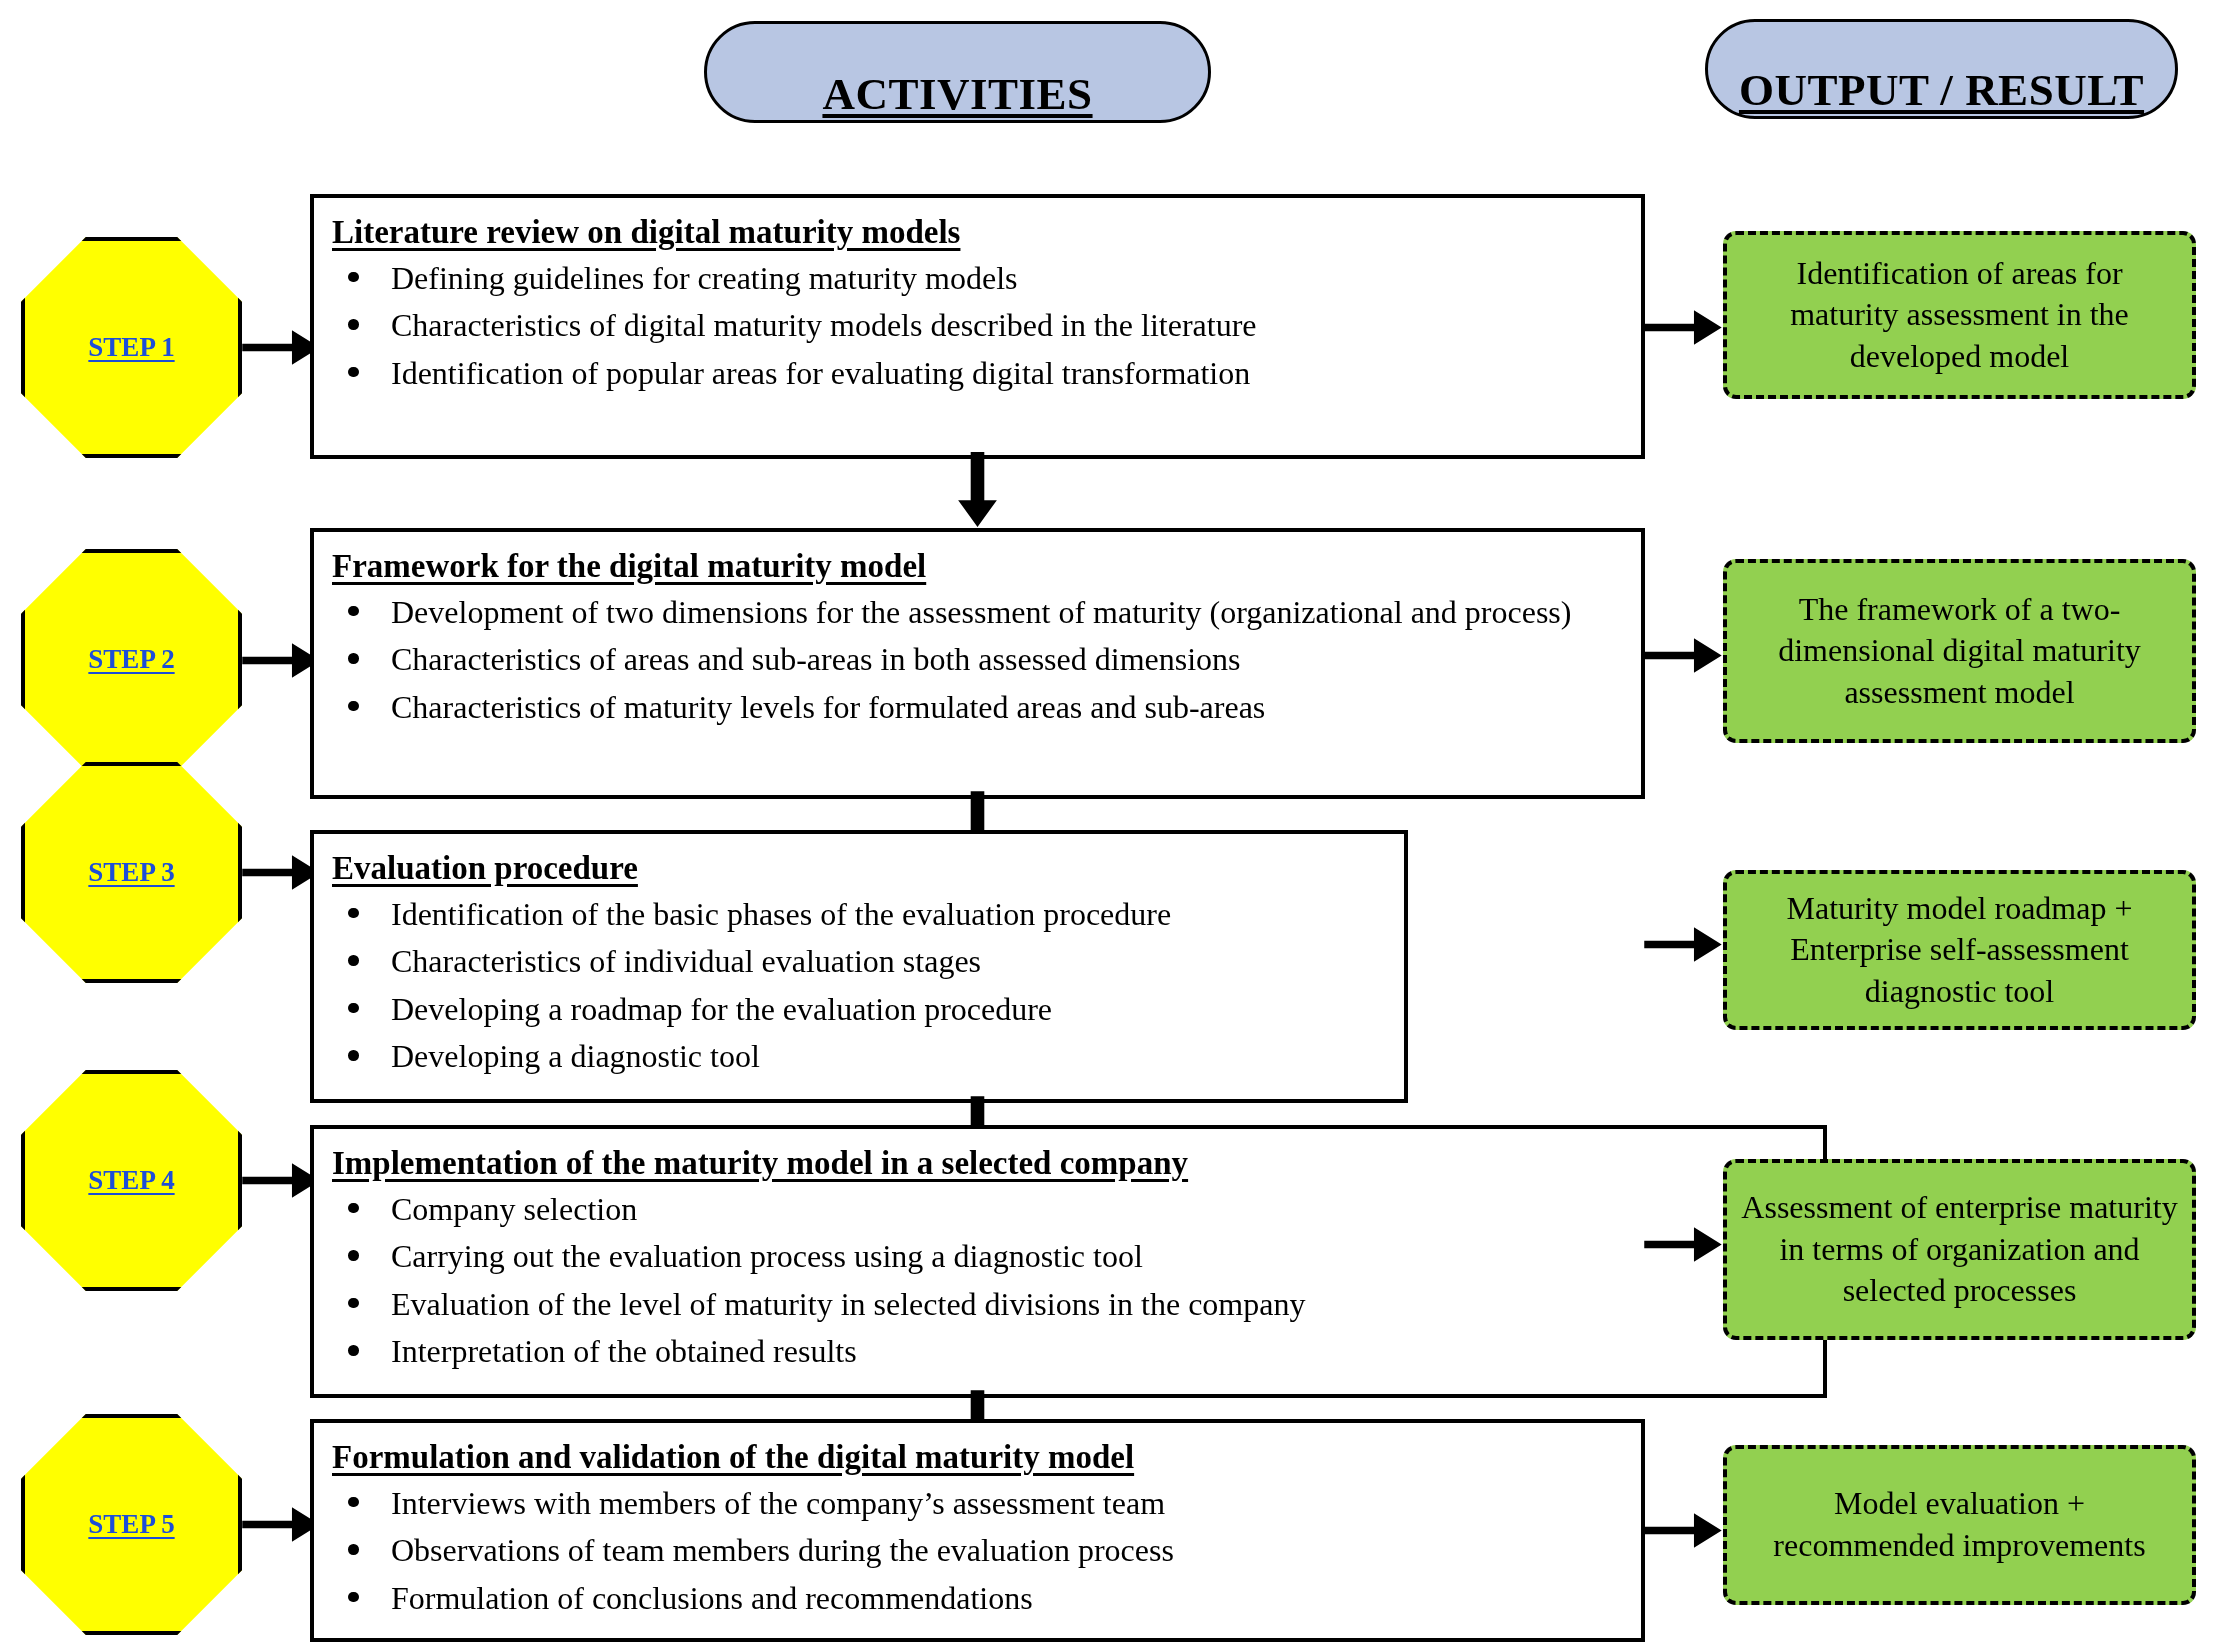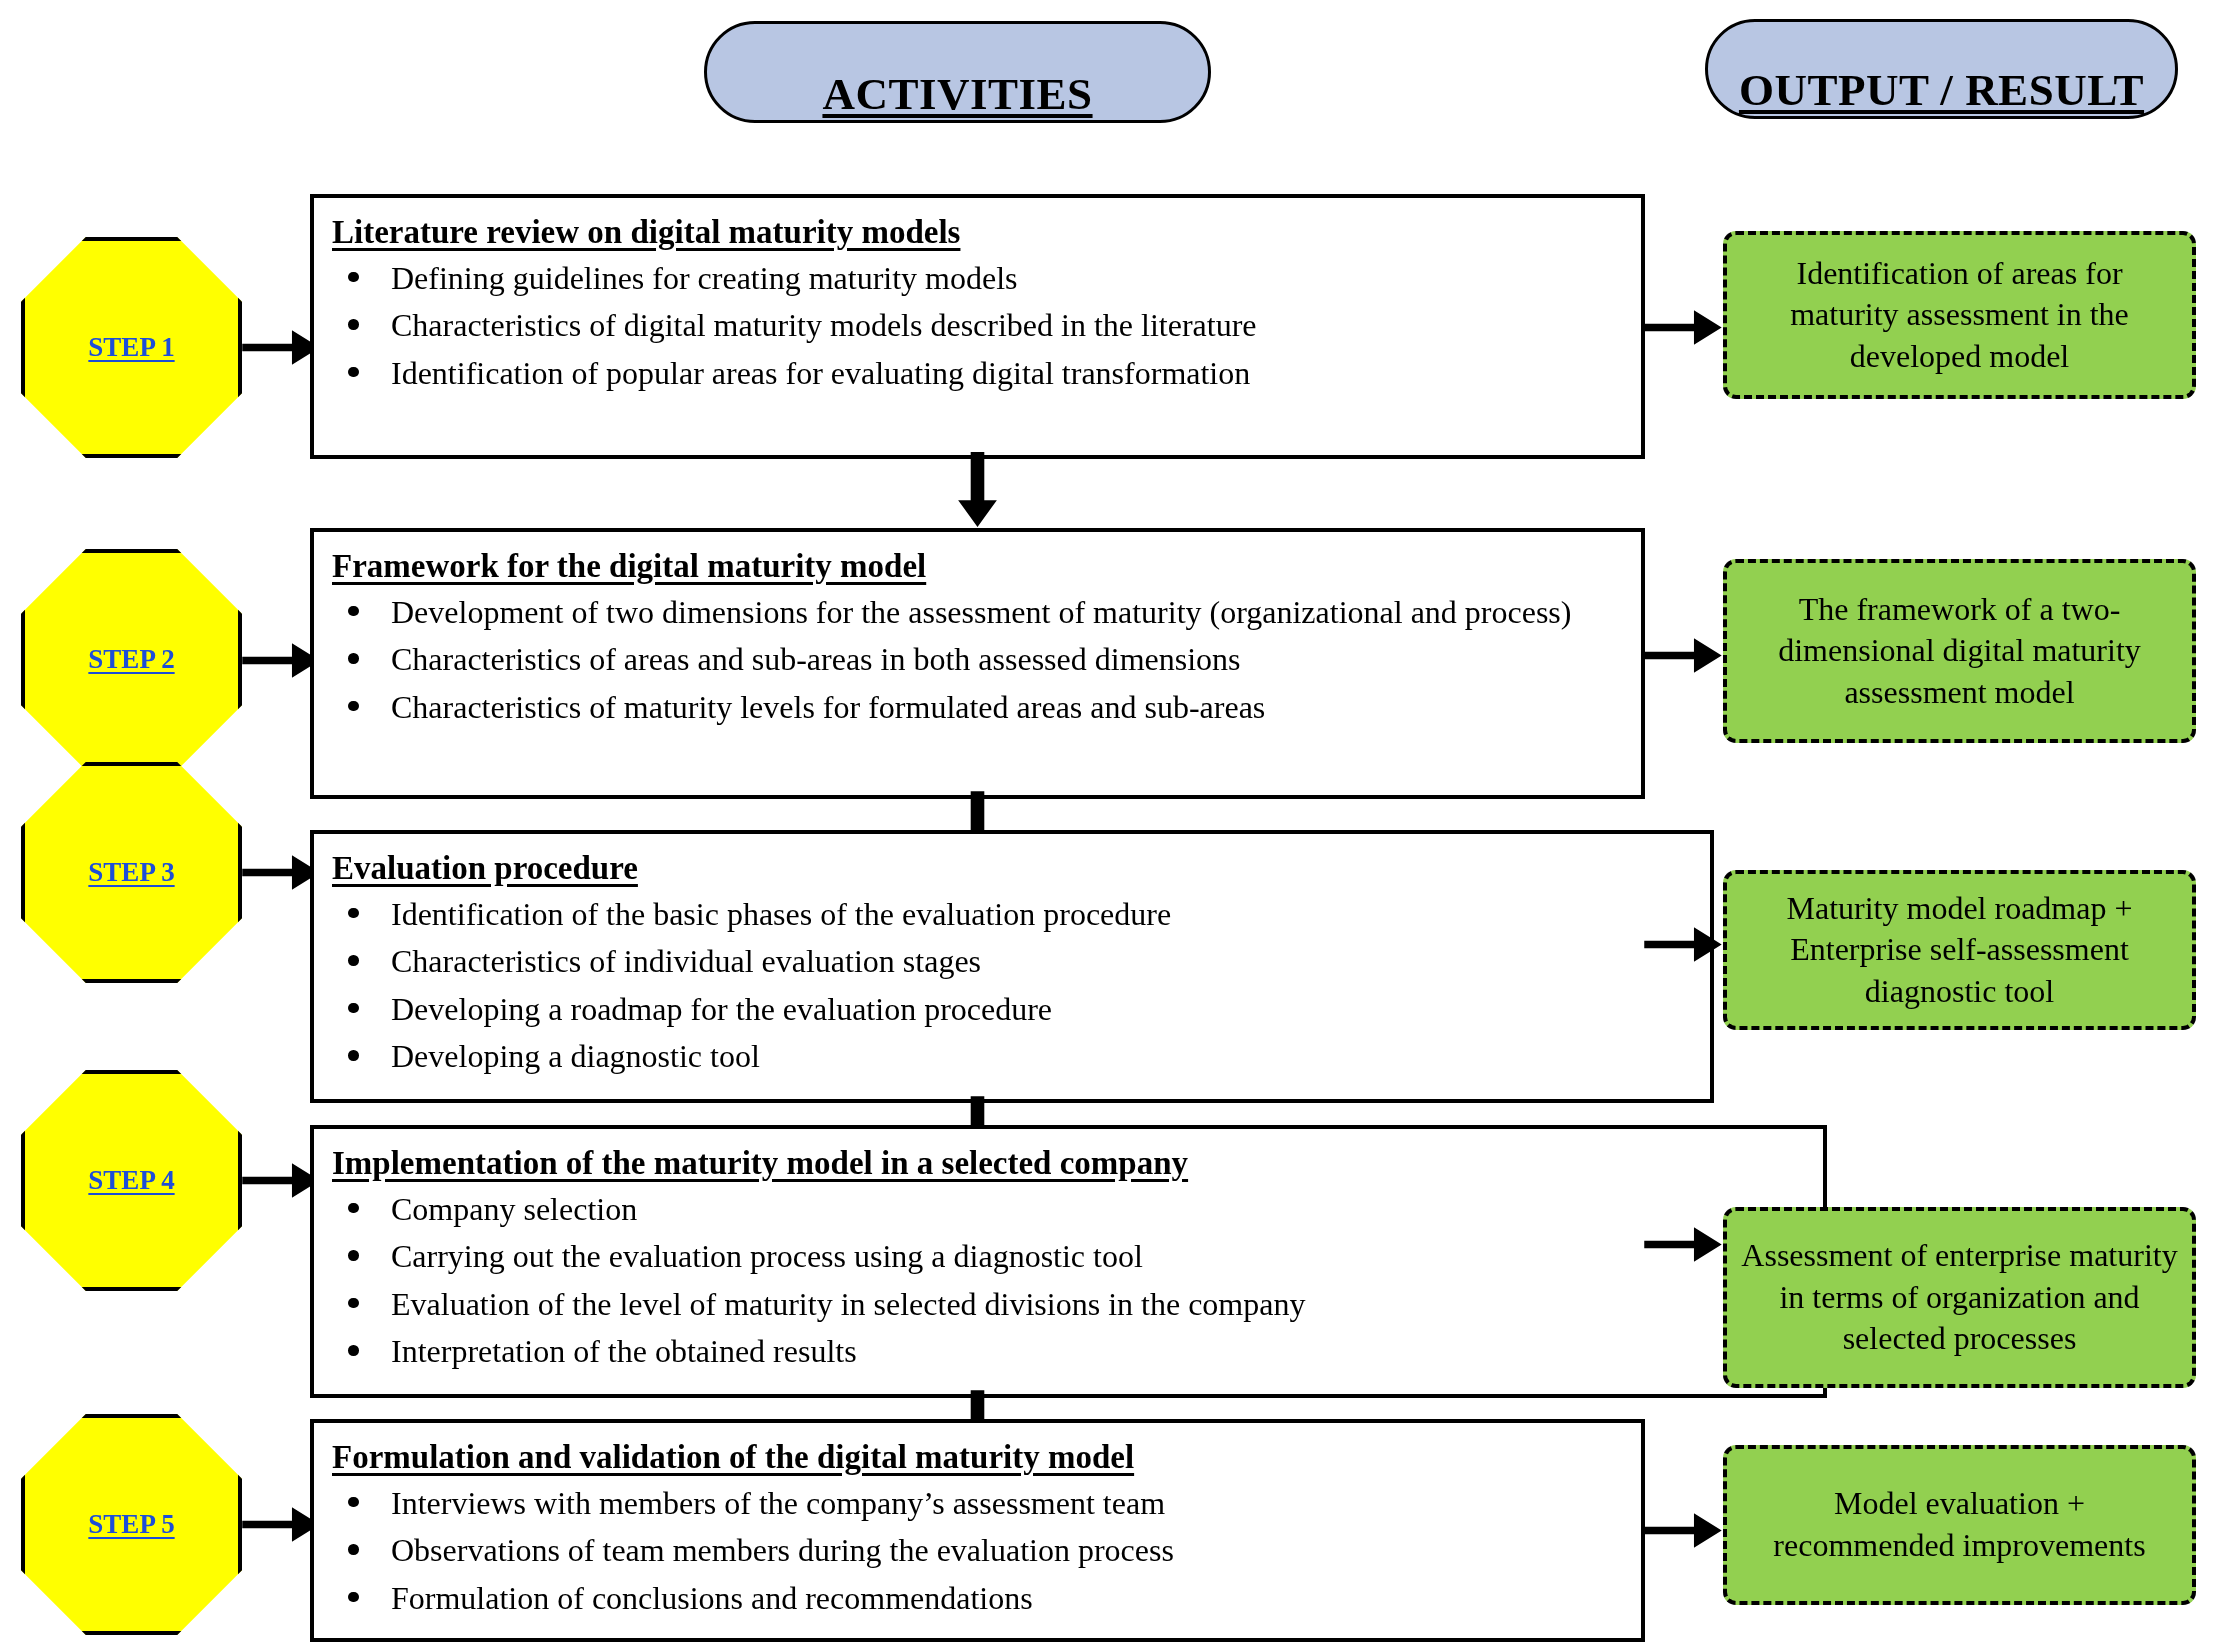--- a/index.html
+++ b/index.html
@@ -201,21 +201,21 @@
   </svg>
 
   <div class="octagon" style="left:21px; top:762px;">
     <span class="oct-label">STEP 3</span>
   </div>
 
   <svg class="arrow-h" style="left:242px; top:850px; width:79px;" viewBox="0 0 150 86">
     <path d="M0,36 L95,36 L95,10 L148,43 L95,76 L95,50 L0,50 Z" fill="#000000"></path>
   </svg>
 
-  <div class="activity-box" style="left:310px; top:830px; width:1404px; height:273px;">
+  <div class="activity-box" style="left:310px; top:830px; width:1098px; height:273px;">
     <div class="activity-title">Evaluation procedure</div>
     <ul class="bullet-list">
       <li class="bullet-item"><span class="bullet-dot"></span><span>Identification of the basic phases of the evaluation procedure</span></li>
       <li class="bullet-item"><span class="bullet-dot"></span><span>Characteristics of individual evaluation stages</span></li>
       <li class="bullet-item"><span class="bullet-dot"></span><span>Developing a roadmap for the evaluation procedure</span></li>
       <li class="bullet-item"><span class="bullet-dot"></span><span>Developing a diagnostic tool</span></li>
     </ul>
   </div>
 
   <svg class="arrow-h" style="left:1644px; top:922px; width:79px;" viewBox="0 0 150 86">
@@ -245,21 +245,21 @@
       <li class="bullet-item"><span class="bullet-dot"></span><span>Carrying out the evaluation process using a diagnostic tool</span></li>
       <li class="bullet-item"><span class="bullet-dot"></span><span>Evaluation of the level of maturity in selected divisions in the company</span></li>
       <li class="bullet-item"><span class="bullet-dot"></span><span>Interpretation of the obtained results</span></li>
     </ul>
   </div>
 
   <svg class="arrow-h" style="left:1644px; top:1222px; width:79px;" viewBox="0 0 150 86">
     <path d="M0,36 L95,36 L95,10 L148,43 L95,76 L95,50 L0,50 Z" fill="#000000"></path>
   </svg>
 
-  <div class="output-box" style="left:1723px; top:1159px; width:473px; height:181px;margin-top:48px;">
+  <div class="output-box" style="left:1723px; top:1159px; width:473px; height:181px;">
     <span class="output-text">Assessment of enterprise maturity in terms of organization and selected processes</span>
   </div>
 
   <svg class="arrow-v" style="left:955px; top:1390px; height:66px;" viewBox="0 0 86 125">
     <path d="M30,0 L56,0 L56,76 L80,76 L43,123 L6,76 L30,76 Z" fill="#000000"></path>
   </svg>
 
   <div class="octagon" style="left:21px; top:1414px;">
     <span class="oct-label">STEP 5</span>
   </div>

